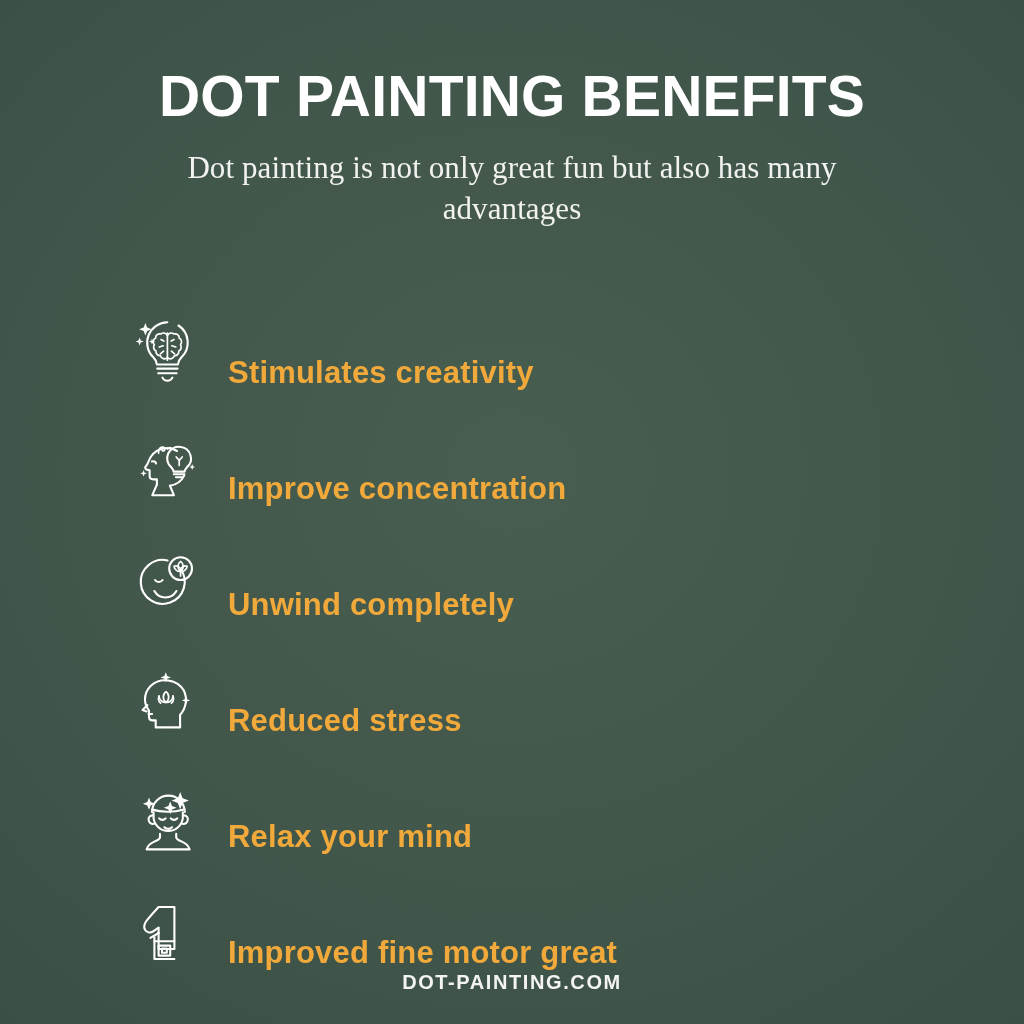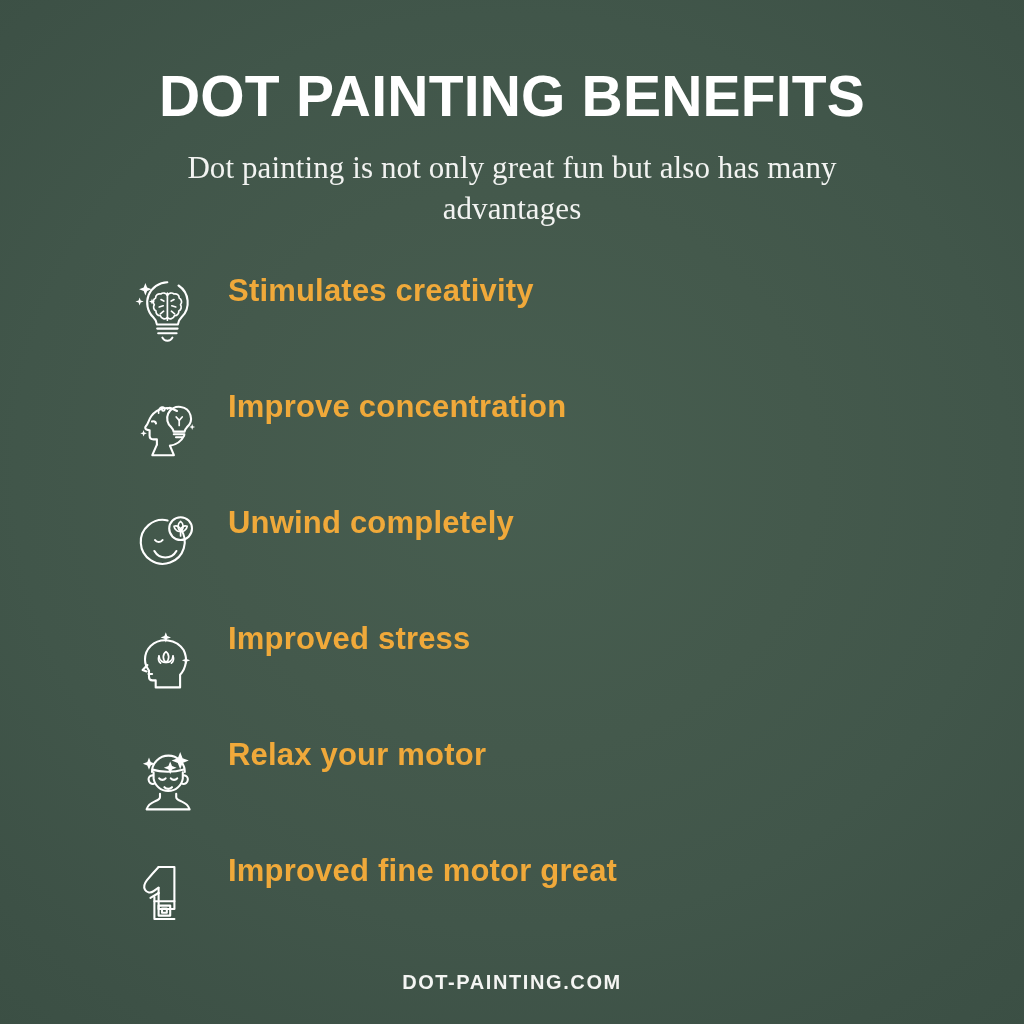--- a/index.html
+++ b/index.html
@@ -67,21 +67,21 @@
     position: absolute;
     top: 274px;
     left: 134px;
     width: 790px;
   }
 
   .benefit-row {
     position: relative;
     height: 116px;
     display: flex;
-    align-items: flex-start;
+    align-items: flex-end;
   }
 
   .benefit-icon {
     width: 70px;
     height: 76px;
     flex: 0 0 70px;
     display: flex;
     align-items: center;
     justify-content: flex-start;
   }
@@ -222,41 +222,41 @@
           <path class="ico-stroke" d="M14.5 51.0 l3.6 0"></path>
           <path class="ico-thin" d="M32.0 28.6 c-3.6 2.6 -3.6 8.0 0 10.6 c3.6 -2.6 3.6 -8.0 0 -10.6 Z"></path>
           <path class="ico-thin" d="M25.0 33.0 c0.2 4.6 4.4 7.2 7.6 6.2"></path>
           <path class="ico-thin" d="M39.0 33.0 c-0.2 4.6 -4.4 7.2 -7.6 6.2"></path>
           <path class="ico-thin" d="M25.0 33.0 c-1.0 2.6 -0.2 5.6 1.6 7.2"></path>
           <path class="ico-thin" d="M39.0 33.0 c1.0 2.6 0.2 5.6 -1.6 7.2"></path>
           <path class="ico-fill" d="M31.8 9.2 l1.4 3.8 l3.8 1.4 l-3.8 1.4 l-1.4 3.8 l-1.4 -3.8 l-3.8 -1.4 l3.8 -1.4 Z"></path>
           <path class="ico-fill" d="M52.0 33.2 l1.1 3.0 l3.0 1.1 l-3.0 1.1 l-1.1 3.0 l-1.1 -3.0 l-3.0 -1.1 l3.0 -1.1 Z"></path>
         </svg>
       </span>
-      <span class="benefit-label">Improved stress</span>
+      <span class="benefit-label">Reduced stress</span>
     </div>
 
     <div class="benefit-row">
       <span class="benefit-icon">
         <svg viewBox="0 0 68 74">
           <path class="ico-stroke" d="M18.0 33.0 a16.4 16.4 0 0 1 32.8 0"></path>
           <path class="ico-stroke" d="M18.4 30.6 c4.0 1.4 8.6 2.2 15.2 2.2 c6.6 0 11.2 -0.8 16.2 -2.4"></path>
           <path class="ico-stroke" d="M19.6 33.4 l0 6.2 a14.8 14.8 0 0 0 29.2 0 l0 -6.4"></path>
           <path class="ico-stroke" d="M18.6 36.4 a3.8 3.8 0 0 0 -4.0 4.4 a4.4 4.4 0 0 0 5.4 4.0"></path>
           <path class="ico-stroke" d="M49.8 36.4 a3.8 3.8 0 0 1 4.0 4.4 a4.4 4.4 0 0 1 -5.4 4.0"></path>
           <path class="ico-stroke" d="M25.2 39.4 a4.2 4.2 0 0 0 6.4 0"></path>
           <path class="ico-stroke" d="M36.8 39.4 a4.2 4.2 0 0 0 6.4 0"></path>
           <path class="ico-stroke" d="M30.4 48.2 a5.2 5.2 0 0 0 7.6 0"></path>
           <path class="ico-stroke" d="M26.0 54.8 l0 3.2 c0 2.6 -2.2 3.2 -5.2 4.4 c-4.4 1.8 -7.0 4.0 -8.2 8.0 l43.0 0 c-1.2 -4.0 -3.8 -6.2 -8.2 -8.0 c-3.0 -1.2 -5.2 -1.8 -5.2 -4.4 l0 -3.2"></path>
           <path class="ico-fill" d="M46.2 13.0 l2.4 6.2 l6.2 2.4 l-6.2 2.4 l-2.4 6.2 l-2.4 -6.2 l-6.2 -2.4 l6.2 -2.4 Z"></path>
           <path class="ico-fill" d="M36.2 22.4 l1.8 4.6 l4.6 1.8 l-4.6 1.8 l-1.8 4.6 l-1.8 -4.6 l-4.6 -1.8 l4.6 -1.8 Z"></path>
           <path class="ico-fill" d="M15.0 18.6 l1.7 4.4 l4.4 1.7 l-4.4 1.7 l-1.7 4.4 l-1.7 -4.4 l-4.4 -1.7 l4.4 -1.7 Z"></path>
         </svg>
       </span>
-      <span class="benefit-label">Relax your motor</span>
+      <span class="benefit-label">Relax your mind</span>
     </div>
 
     <div class="benefit-row">
       <span class="benefit-icon">
         <svg viewBox="0 0 68 74">
           <path class="ico-stroke" d="M24.6 12.0 l15.8 0 l0 42.0 l-15.8 0 l0 -16.0"></path>
           <path class="ico-stroke" d="M24.6 12.0 c-3.2 3.4 -8.2 9.0 -11.6 13.2 c-3.0 3.8 -3.8 6.6 -2.0 9.6 c1.8 3.0 5.6 3.6 8.6 1.4 l5.0 -3.6"></path>
           <path class="ico-stroke" d="M24.6 33.0 l0 5.0"></path>
           <path class="ico-stroke" d="M24.6 38.0 l-8.2 4.8"></path>
           <path class="ico-stroke" d="M20.4 42.0 l0 22.0 l20.0 0"></path>

